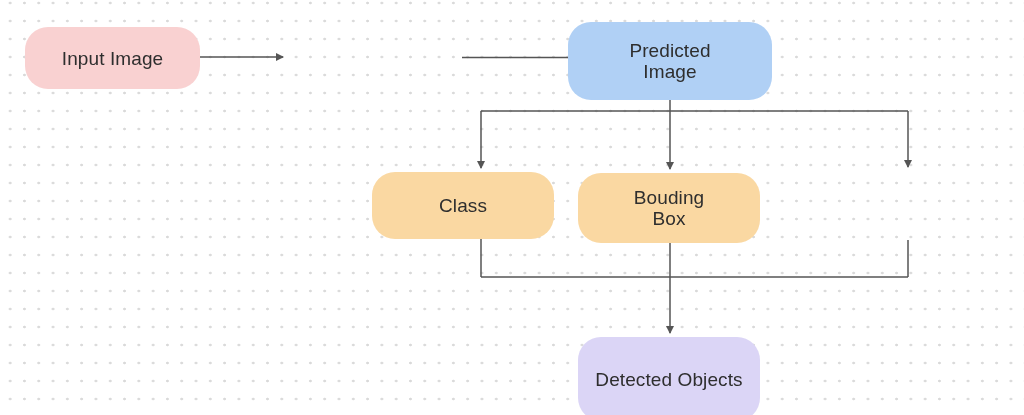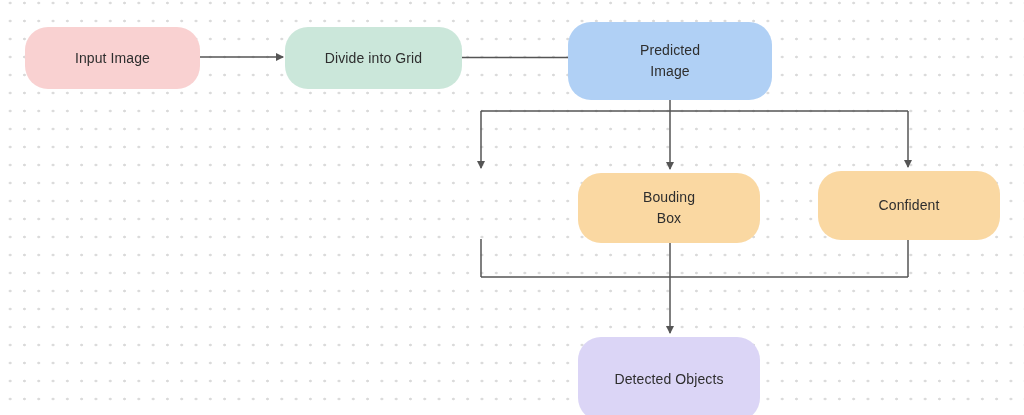--- a/index.html
+++ b/index.html
@@ -34,21 +34,21 @@
   }
   .node{
     position:absolute;
     border-radius:23px;
     display:flex;
     flex-direction:column;
     align-items:center;
     justify-content:center;
     text-align:center;
     color:var(--text);
-    font-size:14px;
+    font-size:19px;
     line-height:21px;
     letter-spacing:0.1px;
   }
   .node span{display:block;}
   #n-input    {left:25px;  top:27px;  width:175px; height:62px;}
   #n-divide   {left:285px; top:27px;  width:177px; height:62px;}
   #n-predicted{left:568px; top:22px;  width:204px; height:78px;justify-content:center;}
   #n-class    {left:372px; top:172px; width:182px; height:67px;}
   #n-bounding {left:578px; top:173px; width:182px; height:70px;}
   #n-confident{left:818px; top:171px; width:182px; height:69px;}
@@ -74,36 +74,33 @@
     <path d="M481,239 L481,277"></path>
     <path d="M908,240 L908,277"></path>
     <path d="M481,277 L908,277"></path>
     <path d="M670,243 L670,333" marker-end="url(#arrowhead)"></path>
   </svg>
 
   <div class="node" id="n-input" style="background-color: rgb(249, 209, 209);">
     <span>Input Image</span>
   </div>
 
-  <div class="node" id="n-divide" style="background-color: rgb(203, 231, 218);">
-    <span>Divide into Grid</span>
-  </div>
 
   <div class="node" id="n-predicted" style="background-color: rgb(176, 208, 245);">
     <span>Predicted</span>
     <span>Image</span>
   </div>
 
+  <div class="node" id="n-class" style="background-color: rgb(250, 216, 162);">
+    <span>Class</span>
+  </div>
 
   <div class="node" id="n-bounding" style="background-color: rgb(250, 216, 162); justify-content: center;">
     <span>Bouding</span>
     <span>Box</span>
   </div>
 
-  <div class="node" id="n-confident" style="background-color: rgb(250, 216, 162);">
-    <span>Confident</span>
-  </div>
 
   <div class="node" id="n-detected" style="background-color: rgb(219, 213, 246);">
     <span>Detected Objects</span>
   </div>
 
 </div>
 
 </body></html>

